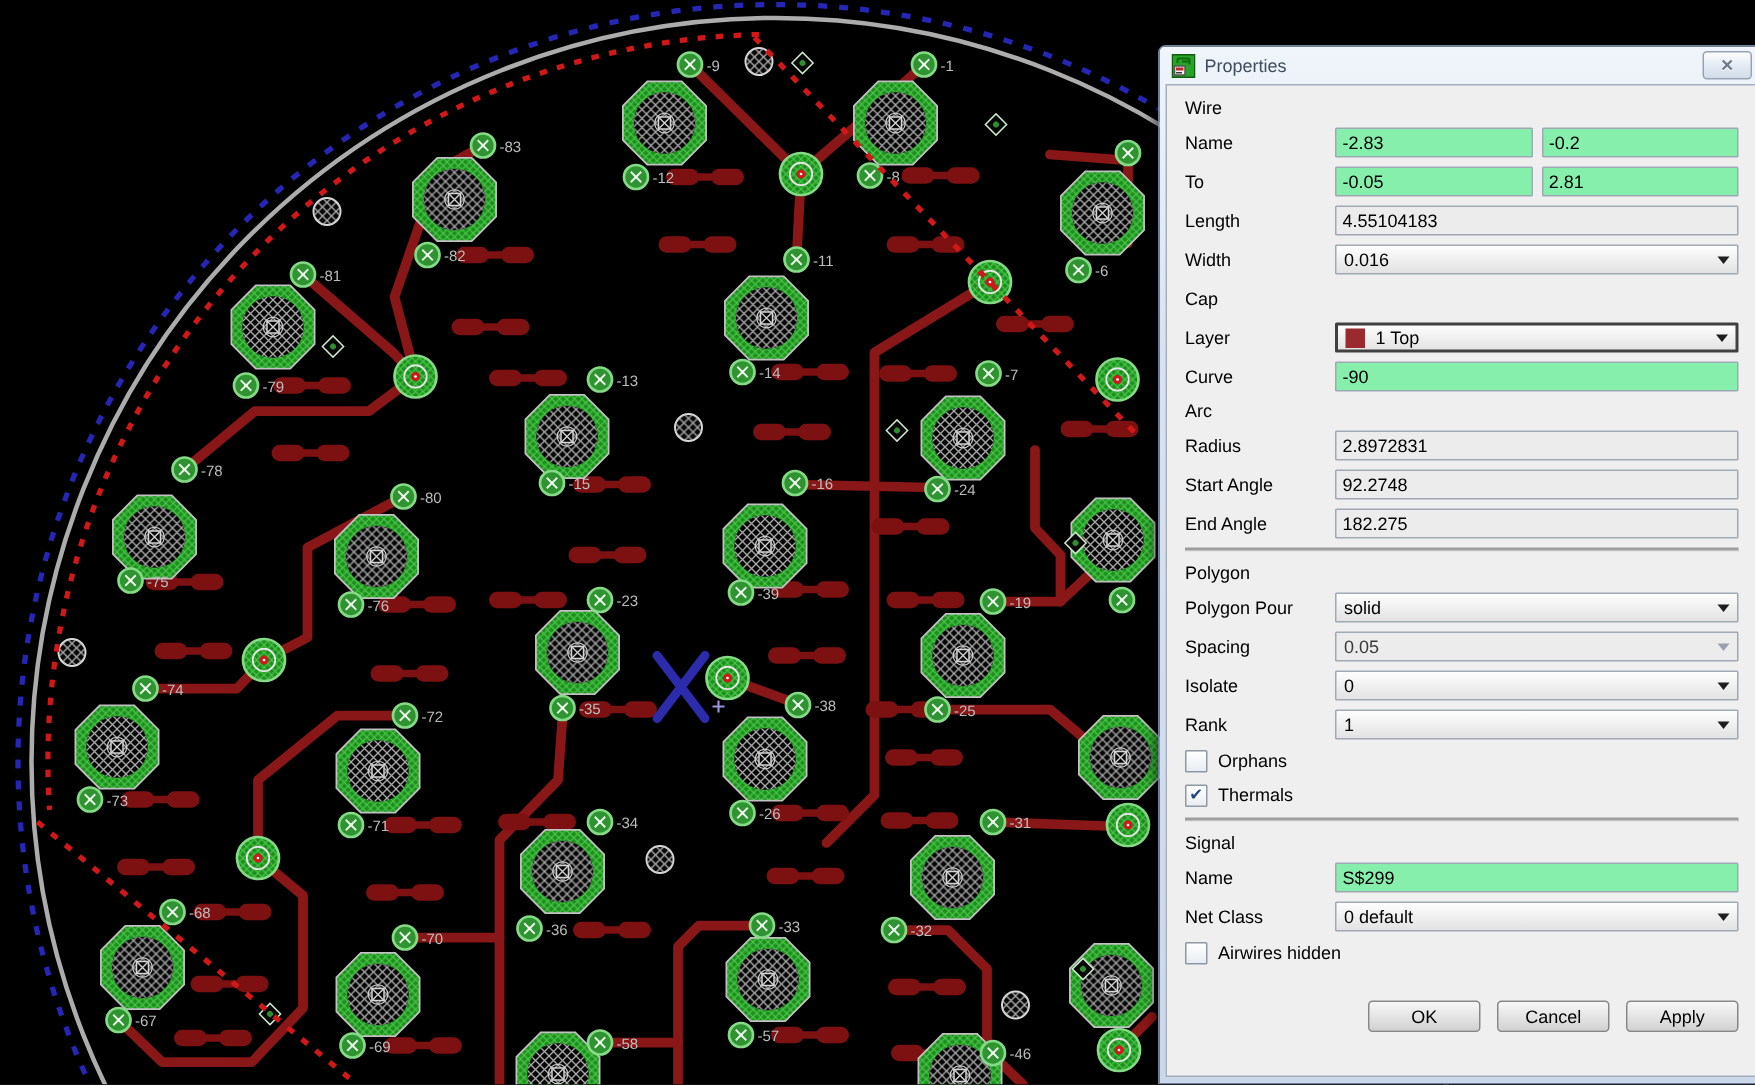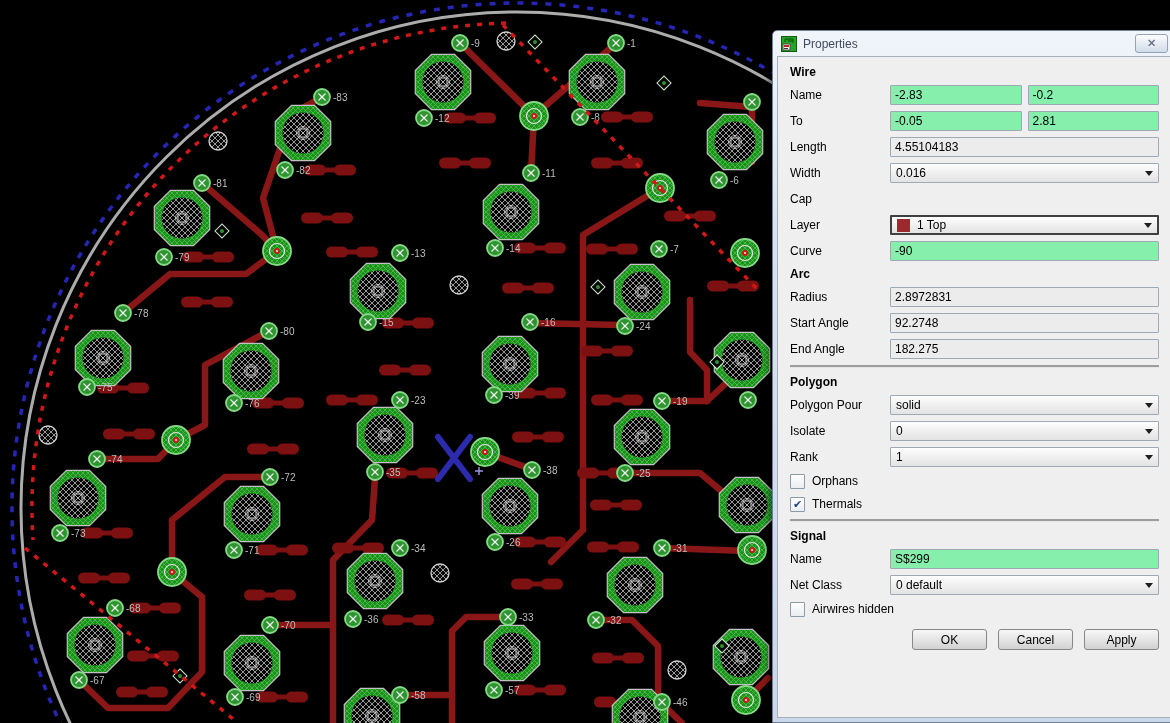--- a/index.html
+++ b/index.html
@@ -16,21 +16,21 @@
   .titlebar{height:25px;display:flex;align-items:center;padding:0 4px;gap:6px;}
   .win-icon{width:16px;height:16px;flex:none;}
   .win-title{font-size:12px;color:#3F4B5E;}
   .closebtn{margin-left:auto;width:31px;height:17px;flex:none;
             background:linear-gradient(#FDFEFF,#E7EDF5 45%,#D2DCE9);
             border:1px solid #97A3B4;border-radius:3px;display:flex;align-items:center;
             justify-content:center;font-size:11px;font-weight:bold;color:#6F7B8D;
             text-shadow:0 1px 0 #fff;cursor:default;}
   .content{background:#EFEFEF;border:1px solid #A5AFBC;height:662px;box-sizing:border-box;
            padding:8px 12px;font-size:12px;color:#000;}
-  .sect{font-weight:bold;height:14px;margin-bottom:6px;}
+  .sect{font-weight:normal;height:14px;margin-bottom:6px;}
   .sect.mt{margin-top:6px;}
   .row{display:flex;align-items:center;height:20px;margin-bottom:6px;}
   .row > label{width:100px;flex:none;}
   .fields{flex:1;display:flex;gap:6px;min-width:0;}
   input.txt{flex:1;height:18px;border:1px solid #9FA9B6;background:#86efac;
             font-family:"Liberation Sans",sans-serif;font-size:12px;padding:0 4px;
             border-radius:1px;min-width:0;box-sizing:content-box;color:#000;}
   input.ro{background:#ECECEC;}
   .combo{flex:1;height:20px;border:1px solid #9FA9B6;border-radius:1px;
          background:linear-gradient(#FEFEFE,#EDEDED 60%,#E3E3E3);
@@ -39,21 +39,21 @@
                 border-right:4px solid transparent;border-top:5px solid #1E1E1E;flex:none;}
   .combo.disabled{background:#ECECEC;color:#3a3a3a;}
   .combo.disabled .arrow{border-top-color:#99A2AC;}
   .combo.focused{border:2px solid #404040;}
   .swatch{width:13px;height:13px;flex:none;}
   .cbrow{display:flex;align-items:center;height:16px;margin-bottom:7px;gap:7px;}
   .cb{width:13px;height:13px;flex:none;border:1px solid #8E99A6;border-radius:1px;
       background:linear-gradient(#FFFFFF,#E9EDF2);display:flex;align-items:center;
       justify-content:center;font-size:11px;line-height:11px;color:#24457E;}
   .sep{height:2px;background:#9D9D9D;border-bottom:1px solid #E6E6E6;margin:2px 0 7px;}
-  .btnrow{display:flex;justify-content:flex-end;gap:11px;margin-top:12px;}
+  .btnrow{display:flex;justify-content:flex-end;gap:11px;margin-top:24px;}
   .btn{width:75px;height:21px;background:linear-gradient(#F7F7F7,#E5E5E5 50%,#D1D1D1);
        border:1px solid #878787;border-radius:3px;font-family:"Liberation Sans",sans-serif;
        font-size:12px;color:#000;padding:0;}
 </style>
 </head>
 <body>
 
 <div class="stage">
 
   <svg id="pcb" width="1170" height="723">
@@ -995,20 +995,29 @@
       <div class="row">
         <label>Polygon Pour</label>
         <div class="fields">
           <div class="combo">
             <span>solid</span>
             <span class="arrow"></span>
           </div>
         </div>
       </div>
       <div class="row">
+        <label>Spacing</label>
+        <div class="fields">
+          <div class="combo disabled">
+            <span>0.05</span>
+            <span class="arrow"></span>
+          </div>
+        </div>
+      </div>
+      <div class="row">
         <label>Isolate</label>
         <div class="fields">
           <div class="combo">
             <span>0</span>
             <span class="arrow"></span>
           </div>
         </div>
       </div>
       <div class="row">
         <label>Rank</label>

